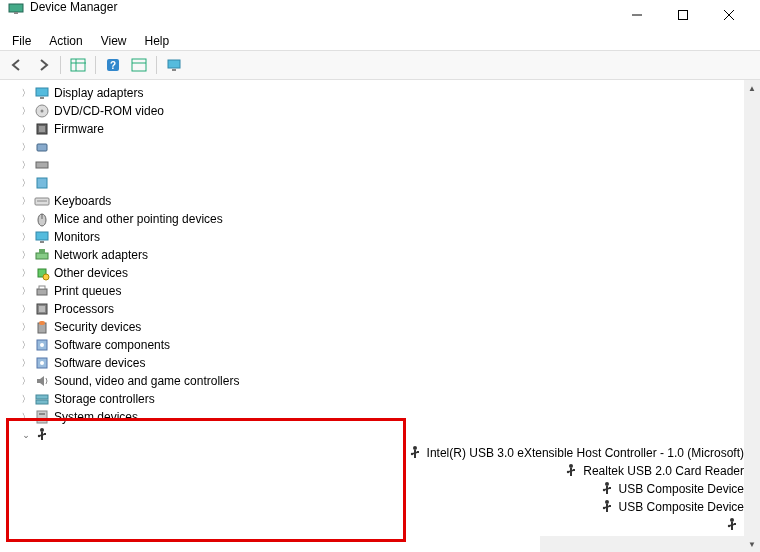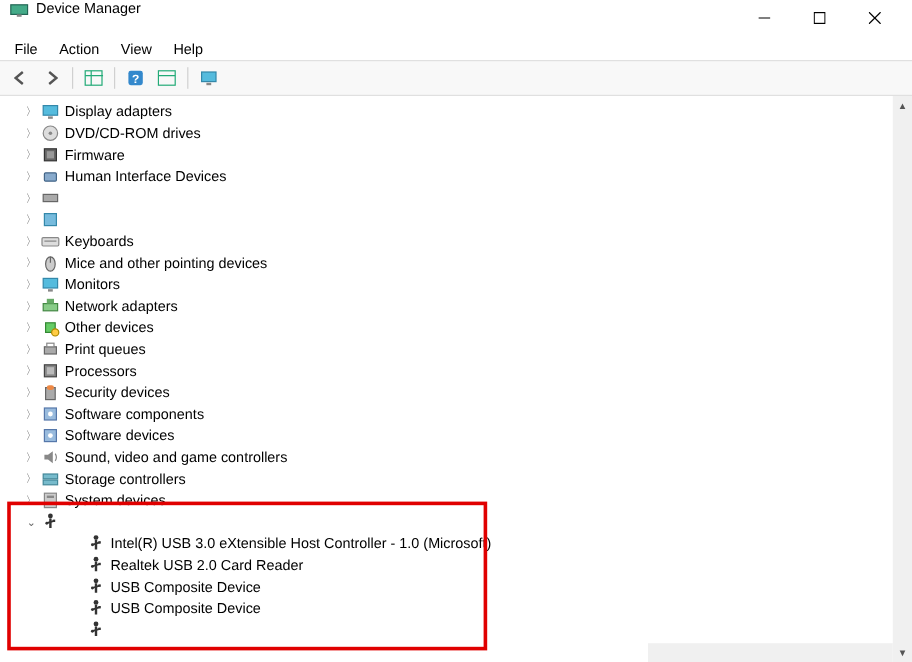--- a/index.html
+++ b/index.html
@@ -92,20 +92,21 @@
     }
     .tree-row {
       display: flex;
       align-items: center;
       height: 18px;
       padding-left: 20px;
       white-space: nowrap;
     }
     .tree-row.child {
       padding-left: 72px;
+      justify-content: flex-end;
     }
     .tree-row .arrow {
       width: 12px;
       height: 12px;
       display: inline-flex;
       align-items: center;
       justify-content: center;
       color: #666;
       font-size: 9px;
       margin-right: 2px;
@@ -241,36 +242,35 @@
           <rect x="6" y="12" width="4" height="2" fill="#888"></rect>
         </svg></span>
       <span class="node-label">Display adapters</span>
     </div>
     <div class="tree-row">
       <span class="arrow">〉</span>
       <span class="node-icon"><svg viewBox="0 0 16 16">
           <circle cx="8" cy="8" r="6" fill="#ddd" stroke="#888"></circle>
           <circle cx="8" cy="8" r="1.5" fill="#888"></circle>
         </svg></span>
-      <span class="node-label">DVD/CD-ROM drives</span>
+      <span class="node-label">DVD/CD-ROM video</span>
     </div>
     <div class="tree-row">
       <span class="arrow">〉</span>
       <span class="node-icon"><svg viewBox="0 0 16 16">
           <rect x="3" y="3" width="10" height="10" fill="#666" stroke="#333"></rect>
           <rect x="5" y="5" width="6" height="6" fill="#999"></rect>
         </svg></span>
       <span class="node-label">Firmware</span>
     </div>
     <div class="tree-row">
       <span class="arrow">〉</span>
       <span class="node-icon"><svg viewBox="0 0 16 16">
           <rect x="3" y="5" width="10" height="7" fill="#8ac" stroke="#468" rx="1"></rect>
         </svg></span>
-      <span class="node-label">Human Interface Devices</span>
     </div>
     <div class="tree-row">
       <span class="arrow">〉</span>
       <span class="node-icon"><svg viewBox="0 0 16 16">
           <rect x="2" y="5" width="12" height="6" fill="#aaa" stroke="#666"></rect>
         </svg></span>
     </div>
     <div class="tree-row">
       <span class="arrow">〉</span>
       <span class="node-icon"><svg viewBox="0 0 16 16">

